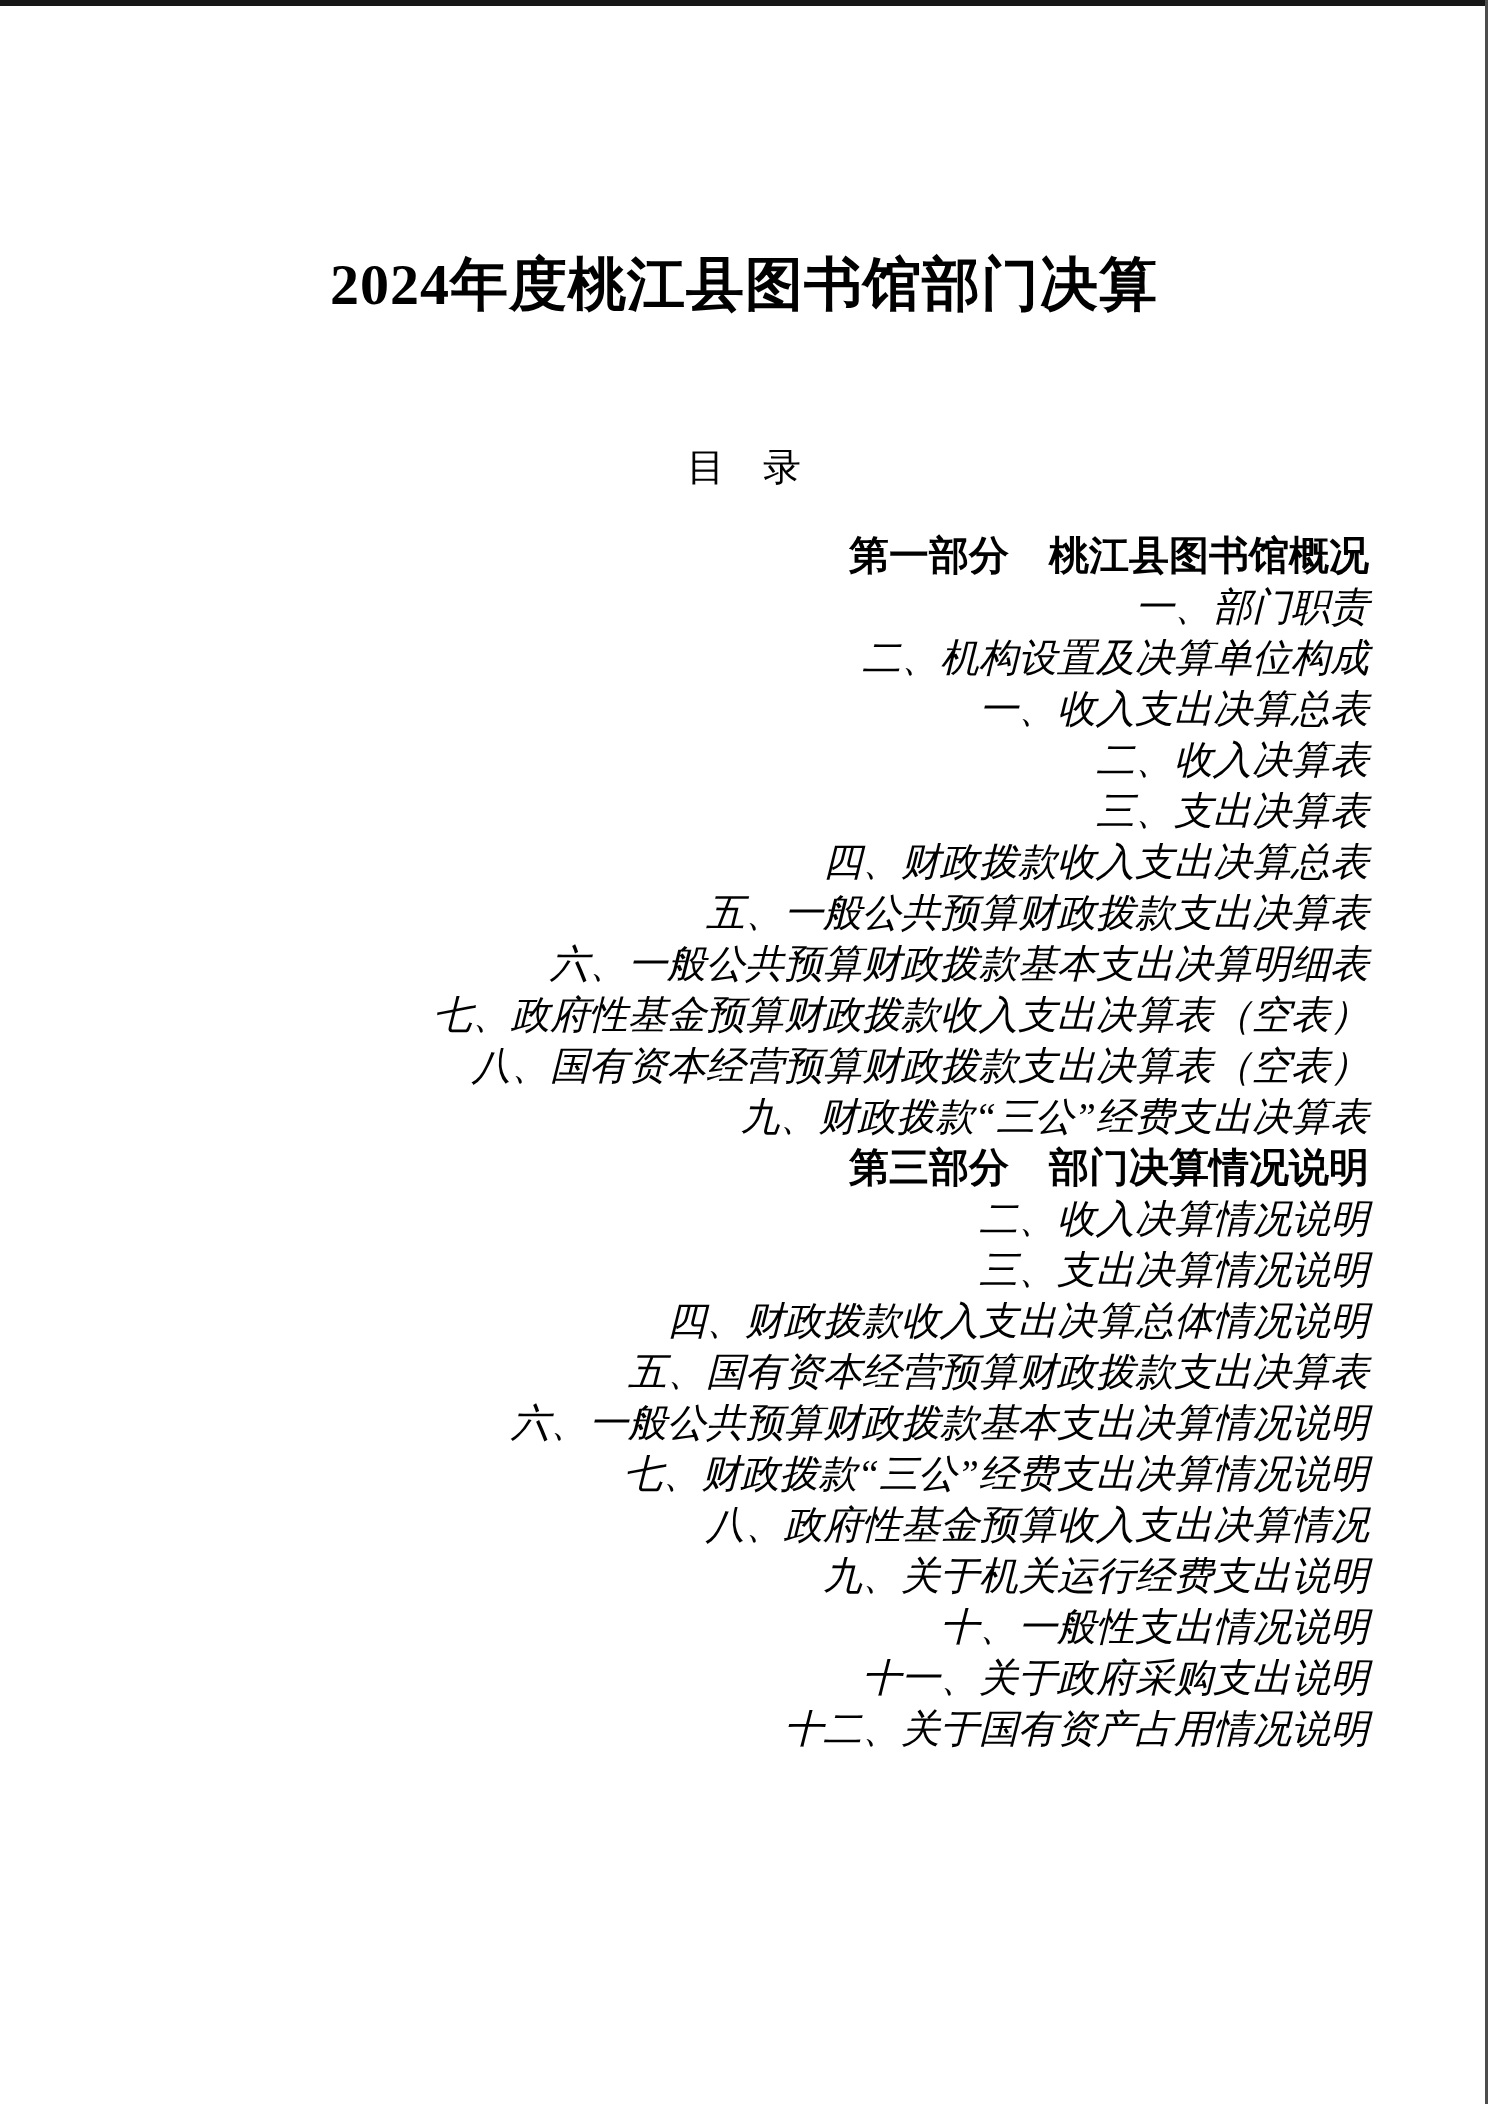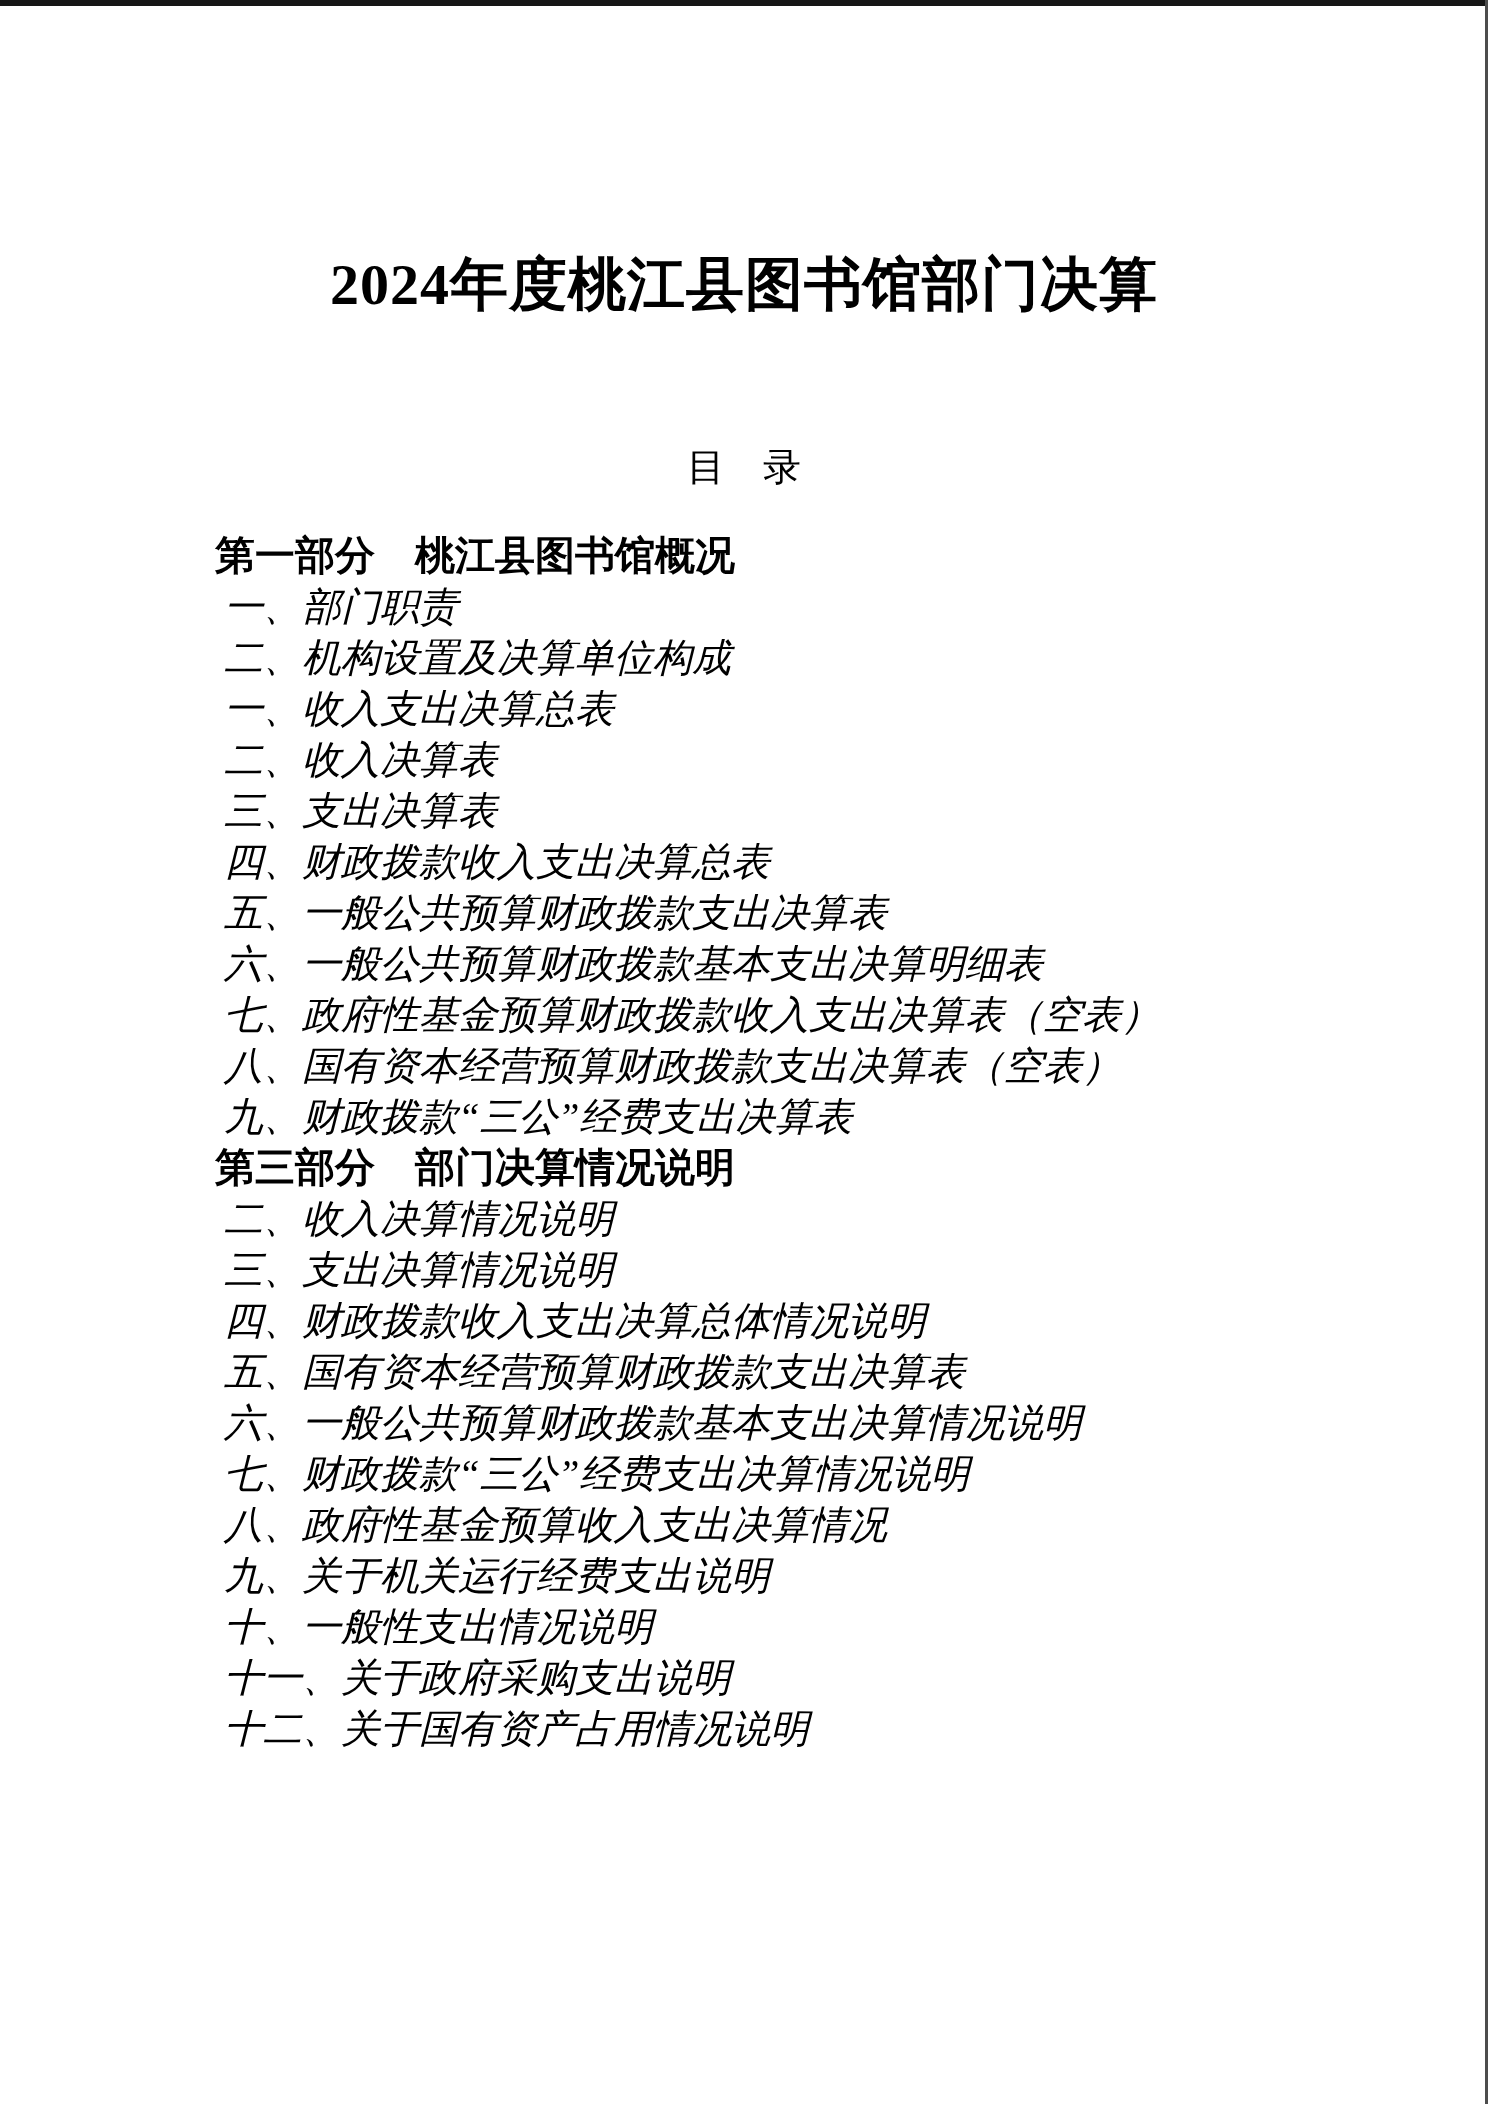--- a/index.html
+++ b/index.html
@@ -45,21 +45,22 @@
     margin-top: 128px;
     text-align: center;
     font-size: 38px;
     font-weight: 500;
     line-height: 1.1;
     white-space: pre;
   }
   .toc {
     margin-top: 42px;
     padding-left: 215px;
-    padding-right: 62px;
+    padding-right: 119px;
+    text-align: right;
   }
   .toc .section-heading {
     font-size: 40px;
     font-weight: bold;
     line-height: 51px;
     white-space: pre;
   }
   .toc .toc-item {
     font-size: 39px;
     font-weight: normal;

